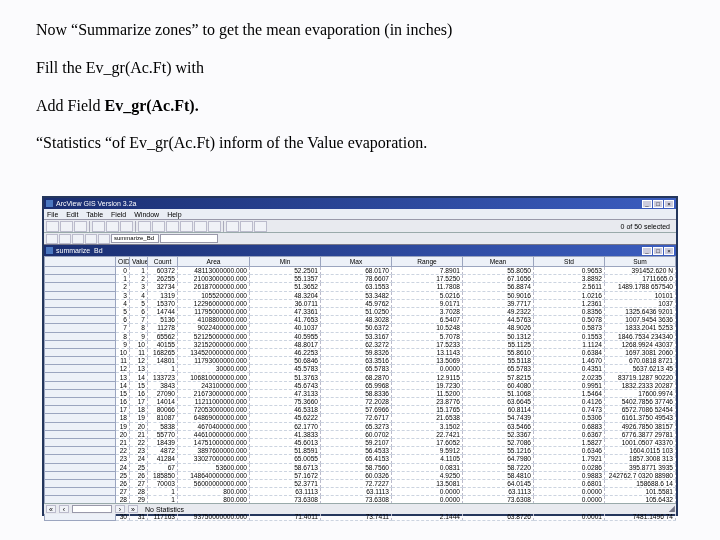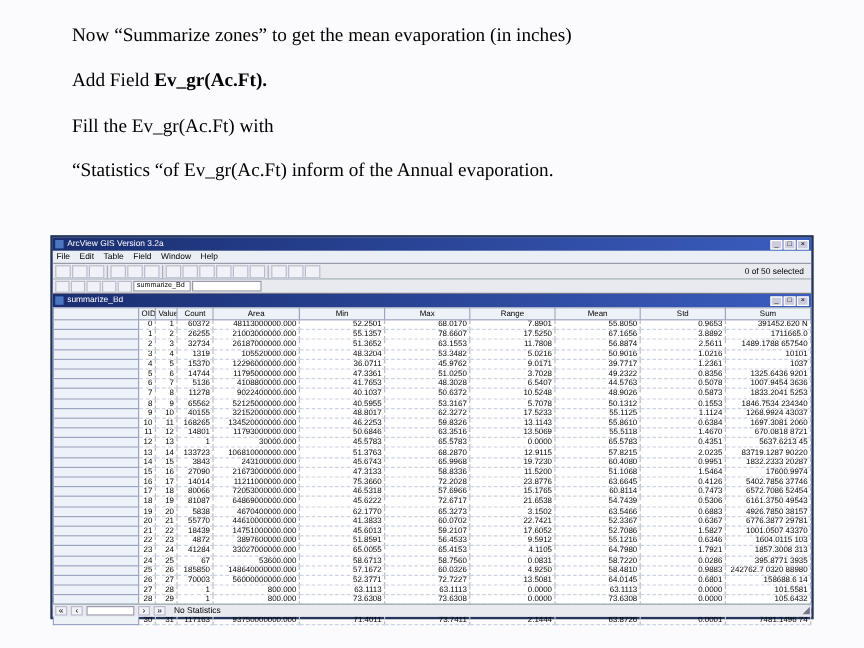--- a/index.html
+++ b/index.html
@@ -1,17 +1,17 @@
 <!DOCTYPE html>
 <html><head>
 <meta charset="utf-8">
 <style>
   * { box-sizing: border-box; margin: 0; padding: 0; }
   body { width:720px; height:540px; background:#fbfbfd; font-family:"Times New Roman",serif; position:relative; overflow:hidden; }
-  .instructions { padding:20px 44px 12px 60px; font-size:16px; color:#000; }
+  .instructions { padding:20px 44px 12px 36px; font-size:16px; color:#000; }
   .instructions p { margin-bottom:17px; line-height:1.3; }
 
   .window { position:absolute; left:42px; top:196px; width:636px; height:320px; border:2px solid #24365c; background:#b4b6c8; font-family:Tahoma,Arial,sans-serif; font-size:7.5px; }
   .titlebar { height:11px; background:linear-gradient(90deg,#1a2e70,#3b5dbf); color:#fff; display:flex; align-items:center; padding:0 2px; font-size:7px; }
   .titlebar .tb-icon { width:7px; height:7px; background:#4a77c0; margin-right:3px; }
   .titlebar .tb-title { flex:1; white-space:nowrap; overflow:hidden; }
   .winctrls { display:flex; gap:1px; }
   .winctrls span { width:10px; height:8px; background:#ccd; border:1px solid #fff; font-size:6px; text-align:center; color:#000; line-height:6px; }
 
   .menubar { height:11px; background:#eaeef5; border-bottom:1px solid #99a; display:flex; align-items:center; padding-left:3px; font-size:7px; gap:8px; color:#000;}
@@ -38,23 +38,23 @@
   .statusbar { position:absolute; bottom:0; left:0; right:0; height:11px; background:#e8eaef; border-top:1px solid #9aa; display:flex; align-items:center; font-size:7px; gap:3px; padding-left:2px;}
   .statusbar .sbtn { width:10px; height:8px; background:#f0f2f7; border:1px solid #bbc; text-align:center; line-height:7px;}
   .statusbar .sbox { width:40px; height:8px; background:#fff; border:1px solid #99a; font-size:6px; padding-left:2px; line-height:6px;}
   .corner { position:absolute; right:1px; bottom:1px; font-size:8px; color:#778; }
 </style>
 </head>
 <body>
 
 <div class="instructions">
   <p>Now “Summarize zones” to get the mean evaporation (in inches)</p>
+  <p>Fill the Ev_gr(Ac.Ft) with</p>
   <p><span>Add Field </span><strong>Ev_gr(Ac.Ft).</strong></p>
-  <p>Fill the Ev_gr(Ac.Ft) with</p>
-  <p>“Statistics “of Ev_gr(Ac.Ft) inform of the Annual evaporation.</p>
+  <p>“Statistics “of Ev_gr(Ac.Ft) inform of the Value evaporation.</p>
 </div>
 
 <div class="window">
   <div class="titlebar">
     <span class="tb-icon"></span>
     <span class="tb-title">ArcView GIS Version 3.2a</span>
     <div class="winctrls">
       <span>_</span>
       <span>□</span>
       <span>×</span>

